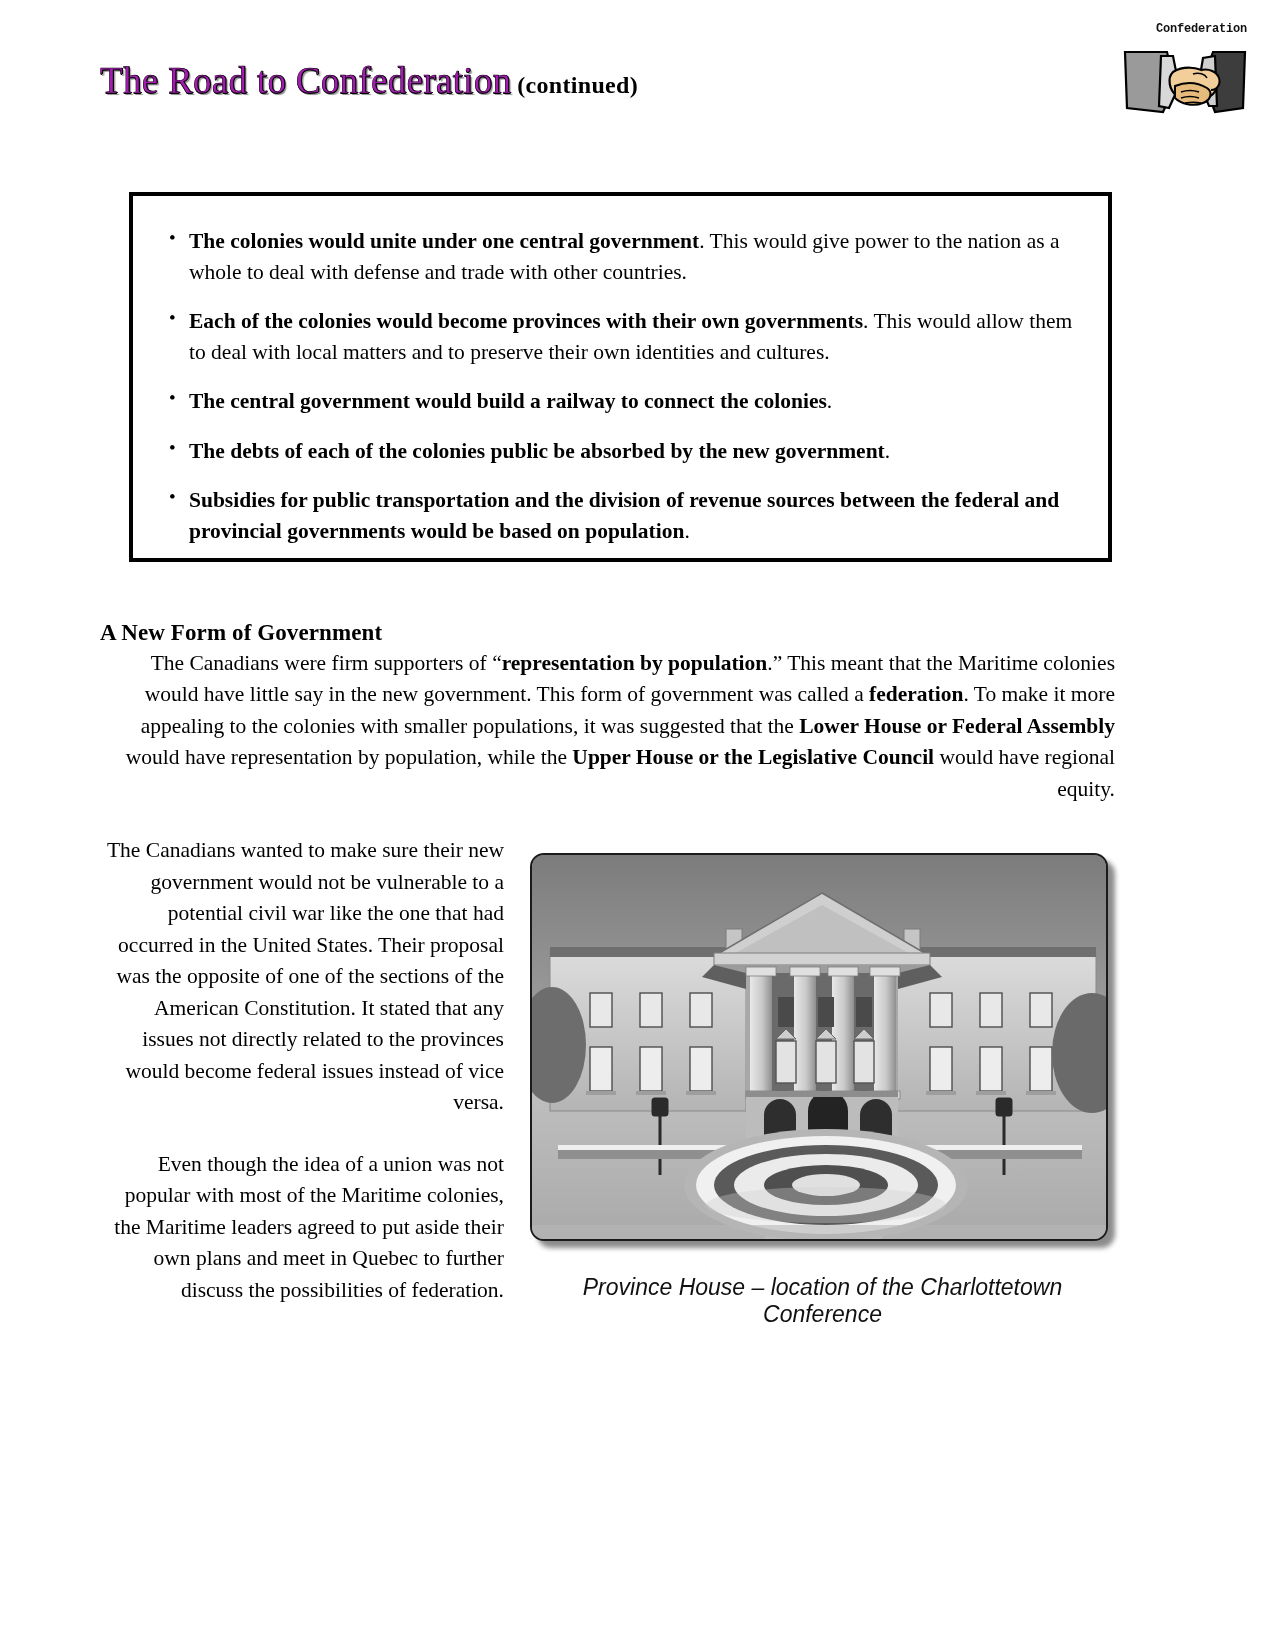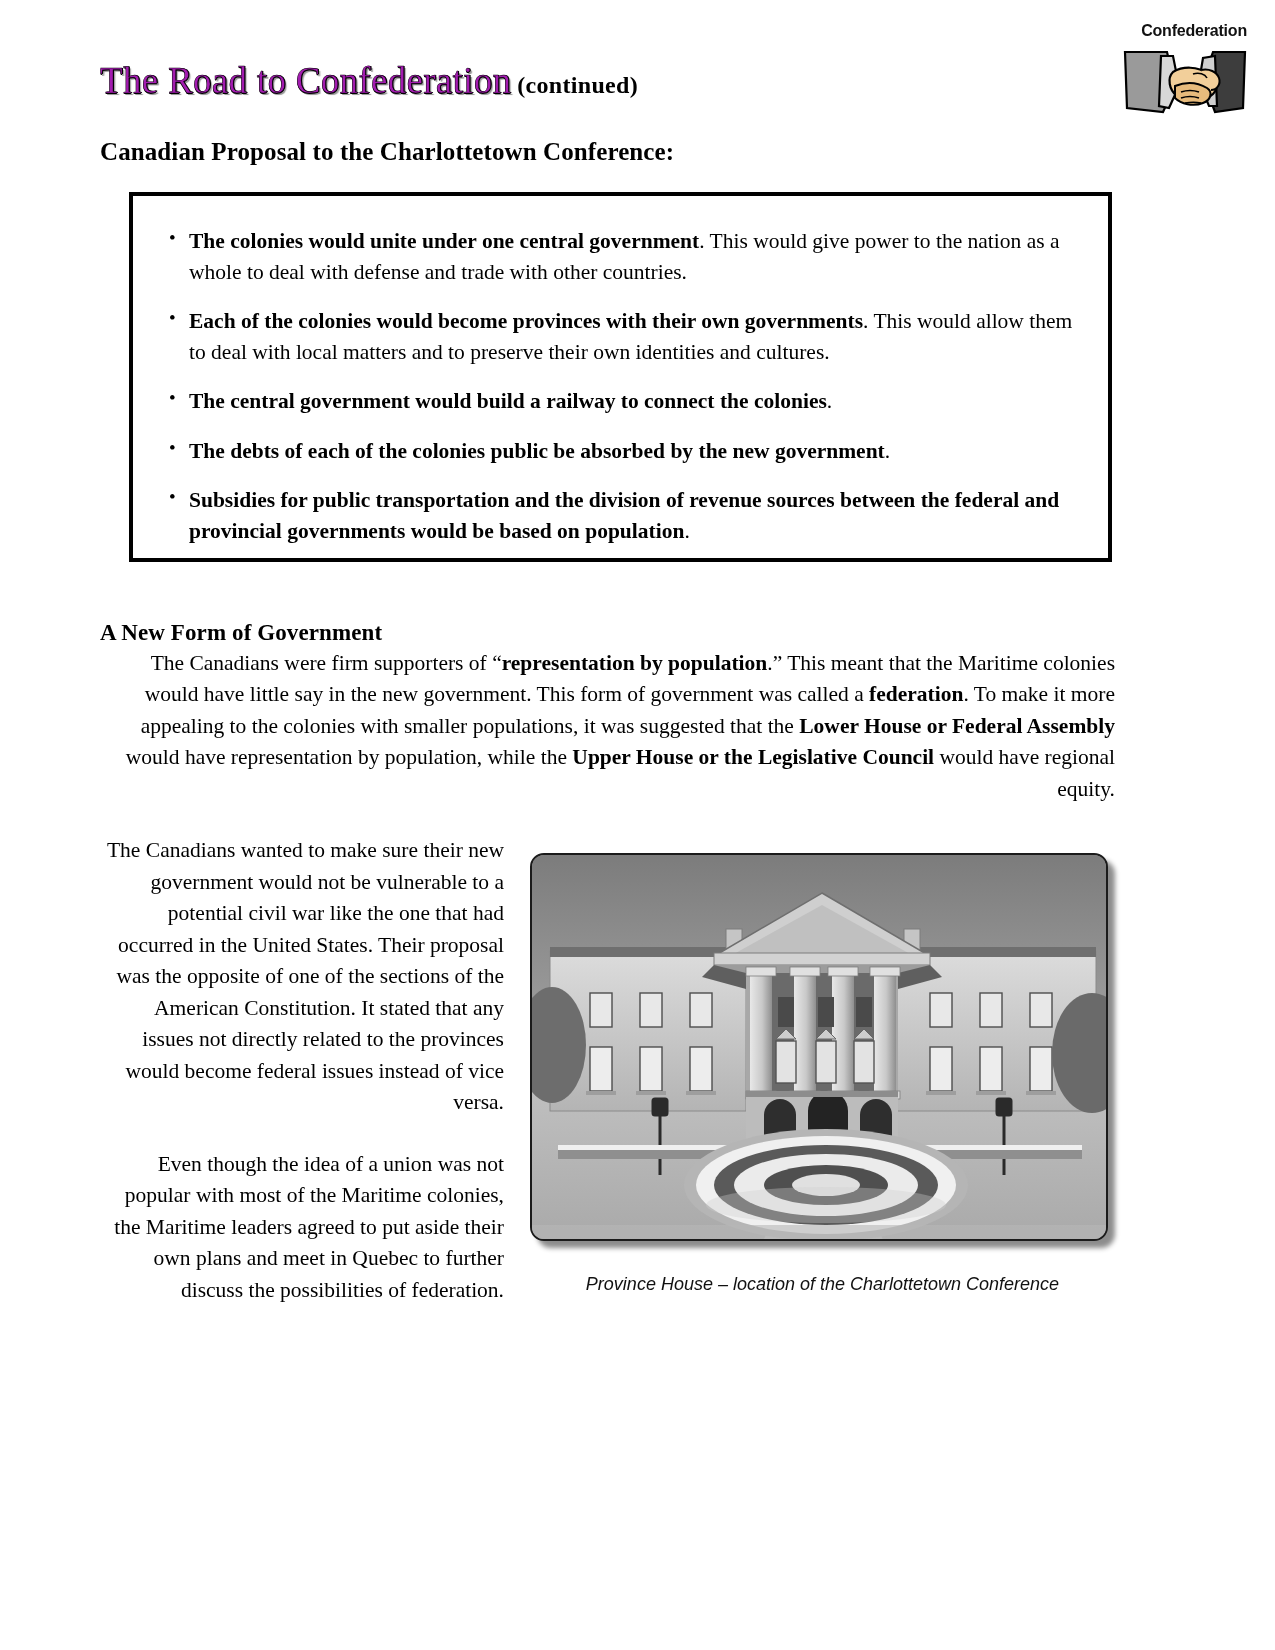--- a/index.html
+++ b/index.html
@@ -59,22 +59,22 @@
     position: absolute;
     right: 28px;
     top: 22px;
     width: 126px;
     height: 100px;
   }
   .logo-label {
     position: absolute;
     top: 0;
     right: 0;
-    font-family: Liberation Sans, sans-serif;
-    font-size: 16px;
+    font-family: Liberation Mono, monospace;
+    font-size: 12px;
     font-weight: 700;
     letter-spacing: -0.2px;
     color: #111;
     white-space: nowrap;
   }
   .logo-art {
     position: absolute;
     top: 24px;
     left: 2px;
     width: 124px;
@@ -169,21 +169,21 @@
     box-sizing: border-box;
     box-shadow: 7px 7px 5px rgba(0,0,0,0.45);
     background: #8e8e8e;
   }
   .caption {
     margin-top: 26px;
     width: 585px;
     text-align: center;
     font-family: "Liberation Sans", "DejaVu Sans", sans-serif;
     font-style: italic;
-    font-size: 18px;
+    font-size: 23px;
     font-weight: 500;
     color: #111;
   }
 
   
   .footer {
     position: absolute;
     left: 70px;
     right: 70px;
     top: 1556px;
@@ -233,21 +233,20 @@
         <path d="M52,40 C62,36 74,36 84,42 C90,46 88,54 80,57 C70,61 58,58 52,52 Z" fill="#e7bb7c" stroke="#000" stroke-width="2"></path>
         <path d="M78,24 C86,22 94,26 96,32 C98,38 94,44 88,44" fill="#f2cf9a" stroke="#000" stroke-width="2"></path>
         <path d="M58,46 C64,44 70,44 76,46" fill="none" stroke="#000" stroke-width="1.6"></path>
         <path d="M58,52 C64,50 70,50 76,52" fill="none" stroke="#000" stroke-width="1.6"></path>
         <path d="M62,57 C68,56 73,56 78,57" fill="none" stroke="#000" stroke-width="1.6"></path>
         <path d="M70,28 C76,26 82,28 84,32" fill="none" stroke="#000" stroke-width="1.6"></path>
       </svg>
     </div>
   </div>
 
-  <div class="section-heading">Canadian Proposal to the Charlottetown Conference:</div>
 
   <div class="bullet-box">
     <ul class="bullet-list">
       <li class="bullet-item">
         <span class="dot">•</span><span class="bi">The colonies would unite under one central government</span><span class="rest">. This would give power to the nation as a whole to deal with defense and trade with other countries.</span>
       </li>
       <li class="bullet-item">
         <span class="dot">•</span><span class="bi">Each of the colonies would become provinces with their own governments</span><span class="rest">. This would allow them to deal with local matters and to preserve their own identities and cultures.</span>
       </li>
       <li class="bullet-item">

